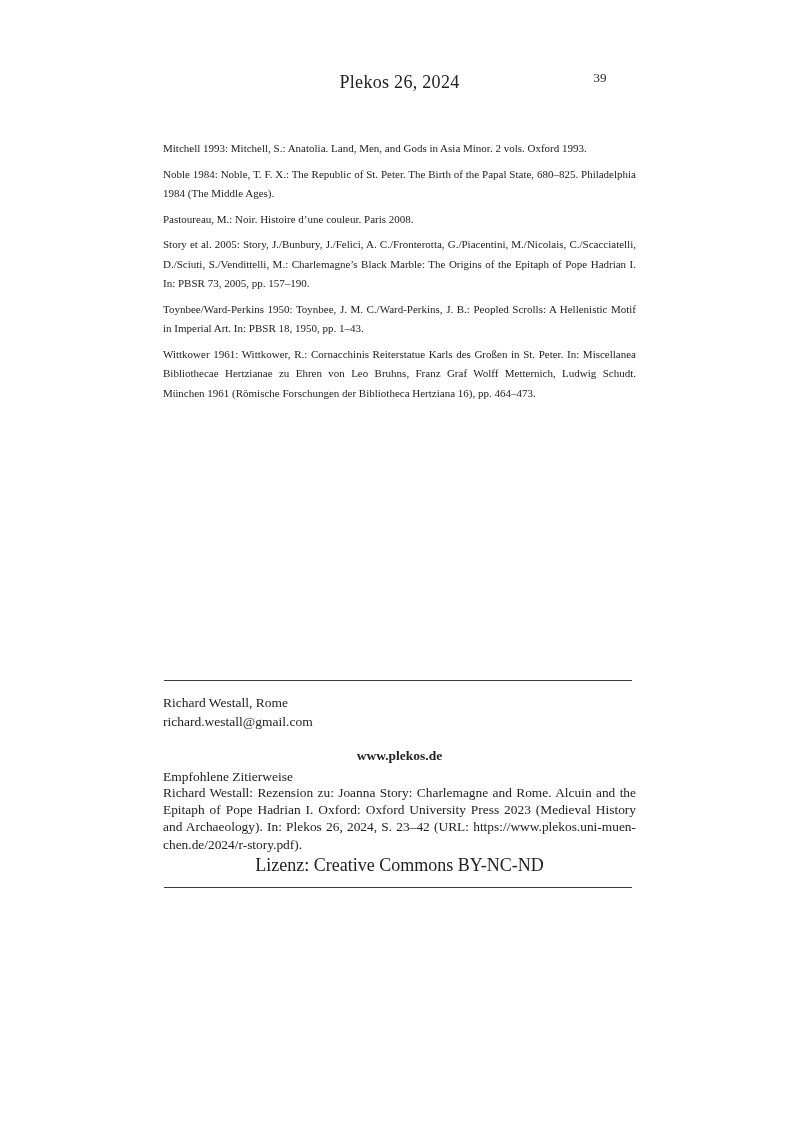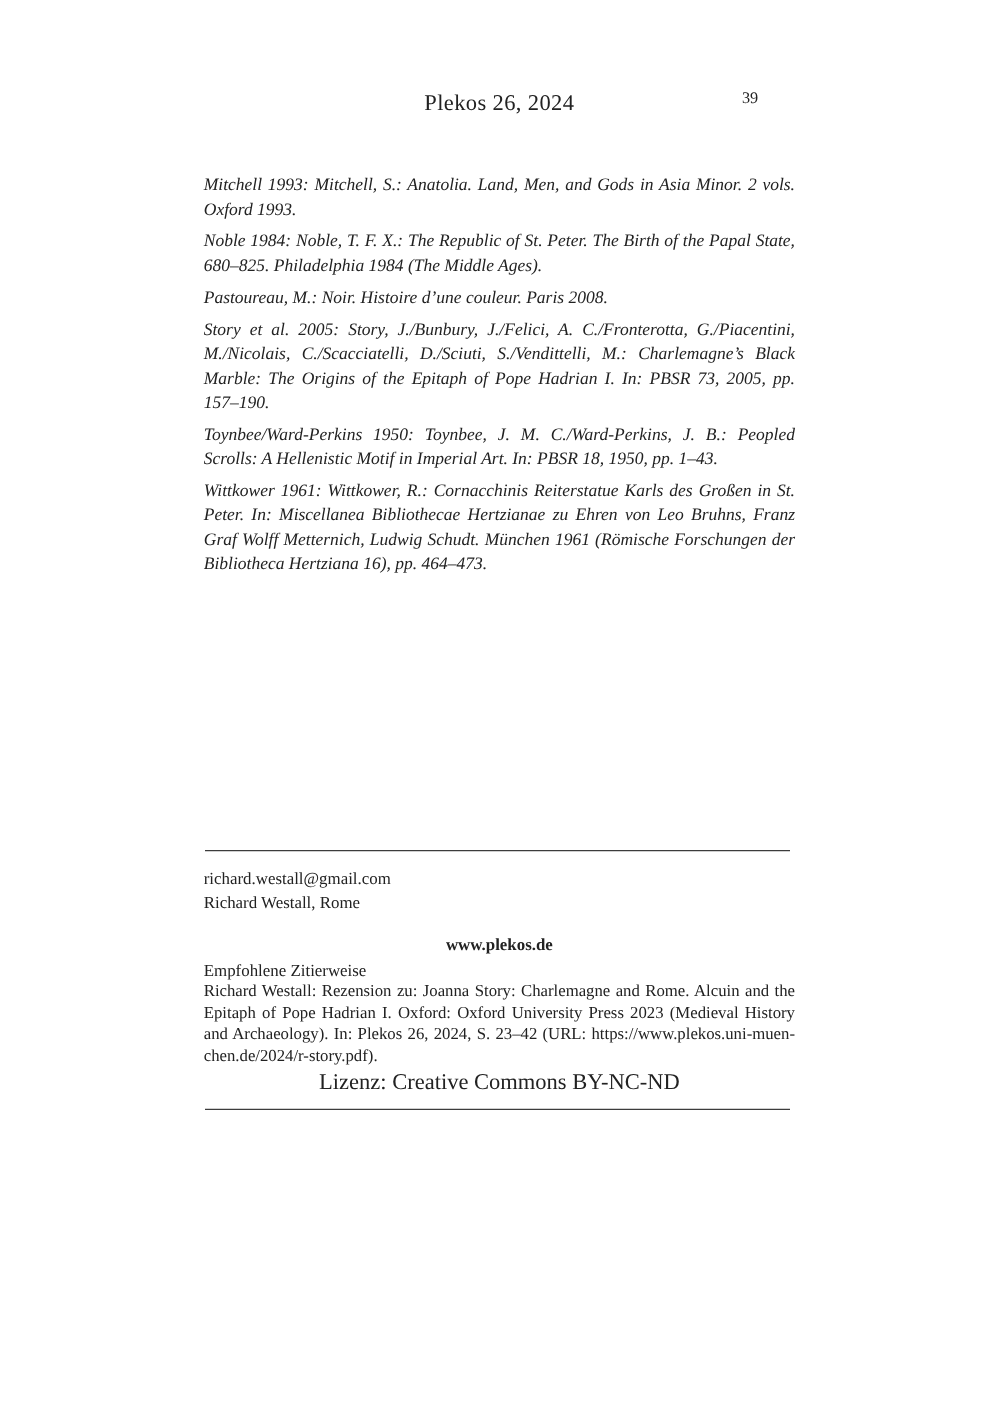--- a/index.html
+++ b/index.html
@@ -31,24 +31,23 @@
     left: 563px;
     width: 74px;
     text-align: center;
     font-size: 13px;
   }
   .bibliography {
     position: absolute;
     top: 139px;
     left: 163px;
     width: 473px;
-    font-size: 14px;
+    font-size: 11px;
     line-height: 19.5px;
     text-align: justify;
-    font-style: italic;
   }
   .bibliography p {
     margin: 0 0 6px 0;
   }
   .rule {
     position: absolute;
     left: 164px;
     width: 468px;
     height: 1px;
     background: #3c3c3c;
@@ -113,22 +112,22 @@
     <p>Noble 1984: Noble, T. F. X.: The Republic of St. Peter. The Birth of the Papal State, 680–825. Philadelphia 1984 (The Middle Ages).</p>
     <p>Pastoureau, M.: Noir. Histoire d’une couleur. Paris 2008.</p>
     <p>Story et al. 2005: Story, J./Bunbury, J./Felici, A. C./Fronterotta, G./Piacentini, M./Nicolais, C./Scacciatelli, D./Sciuti, S./Vendittelli, M.: Charlemagne’s Black Marble: The Origins of the Epitaph of Pope Hadrian I. In: PBSR 73, 2005, pp. 157–190.</p>
     <p>Toynbee/Ward-Perkins 1950: Toynbee, J. M. C./Ward-Perkins, J. B.: Peopled Scrolls: A Hellenistic Motif in Imperial Art. In: PBSR 18, 1950, pp. 1–43.</p>
     <p>Wittkower 1961: Wittkower, R.: Cornacchinis Reiterstatue Karls des Großen in St. Peter. In: Miscellanea Bibliothecae Hertzianae zu Ehren von Leo Bruhns, Franz Graf Wolff Metternich, Ludwig Schudt. München 1961 (Römische Forschungen der Bibliotheca Hertziana 16), pp. 464–473.</p>
   </div>
 
   <div class="rule rule-top"></div>
 
   <div class="signature">
+    <div>Richard Westall, Rome</div>
     <div>richard.westall@gmail.com</div>
-    <div>Richard Westall, Rome</div>
   </div>
 
   <div class="website">www.plekos.de</div>
 
   <div class="citation-heading">Empfohlene Zitierweise</div>
 
   <p class="citation">Richard Westall: Rezension zu: Joanna Story: Charlemagne and Rome. Alcuin and the Epitaph of Pope Hadrian I. Oxford: Oxford University Press 2023 (Medieval History and Archaeology). In: Plekos 26, 2024, S. 23–42 (URL: https://www.plekos.uni-muen­chen.de/2024/r-story.pdf).</p>
 
   <div class="license">Lizenz: Creative Commons BY-NC-ND</div>
 

